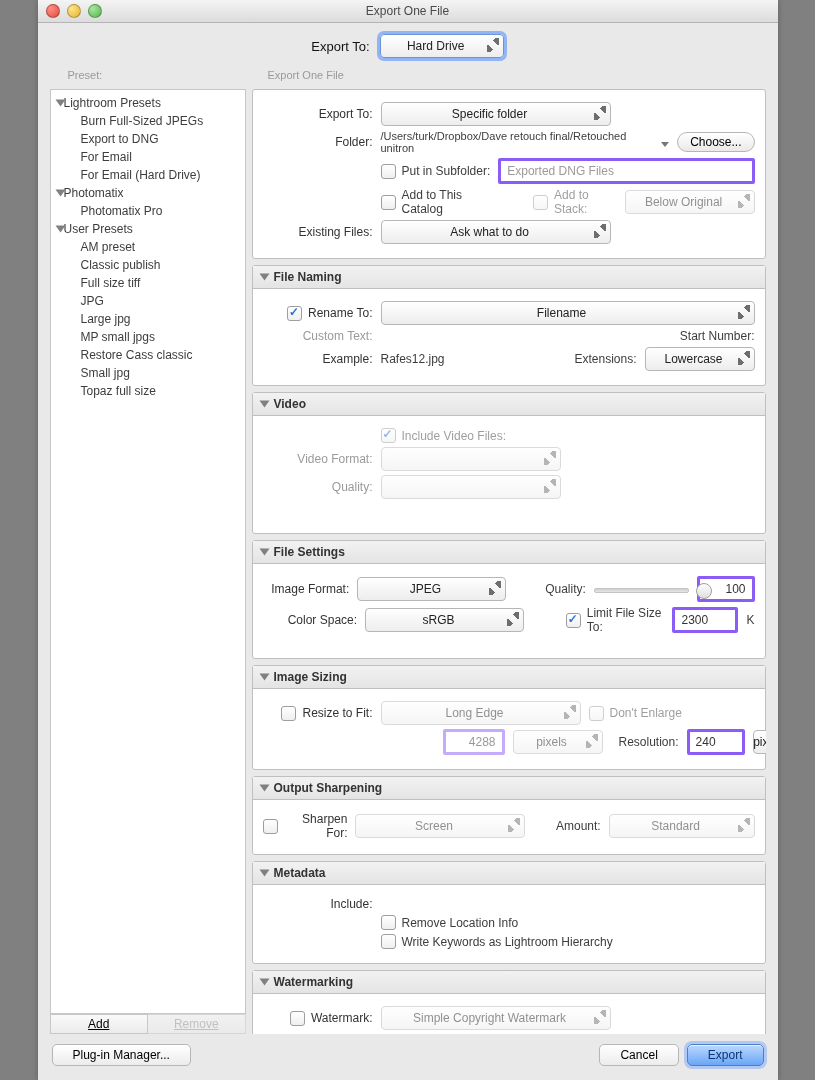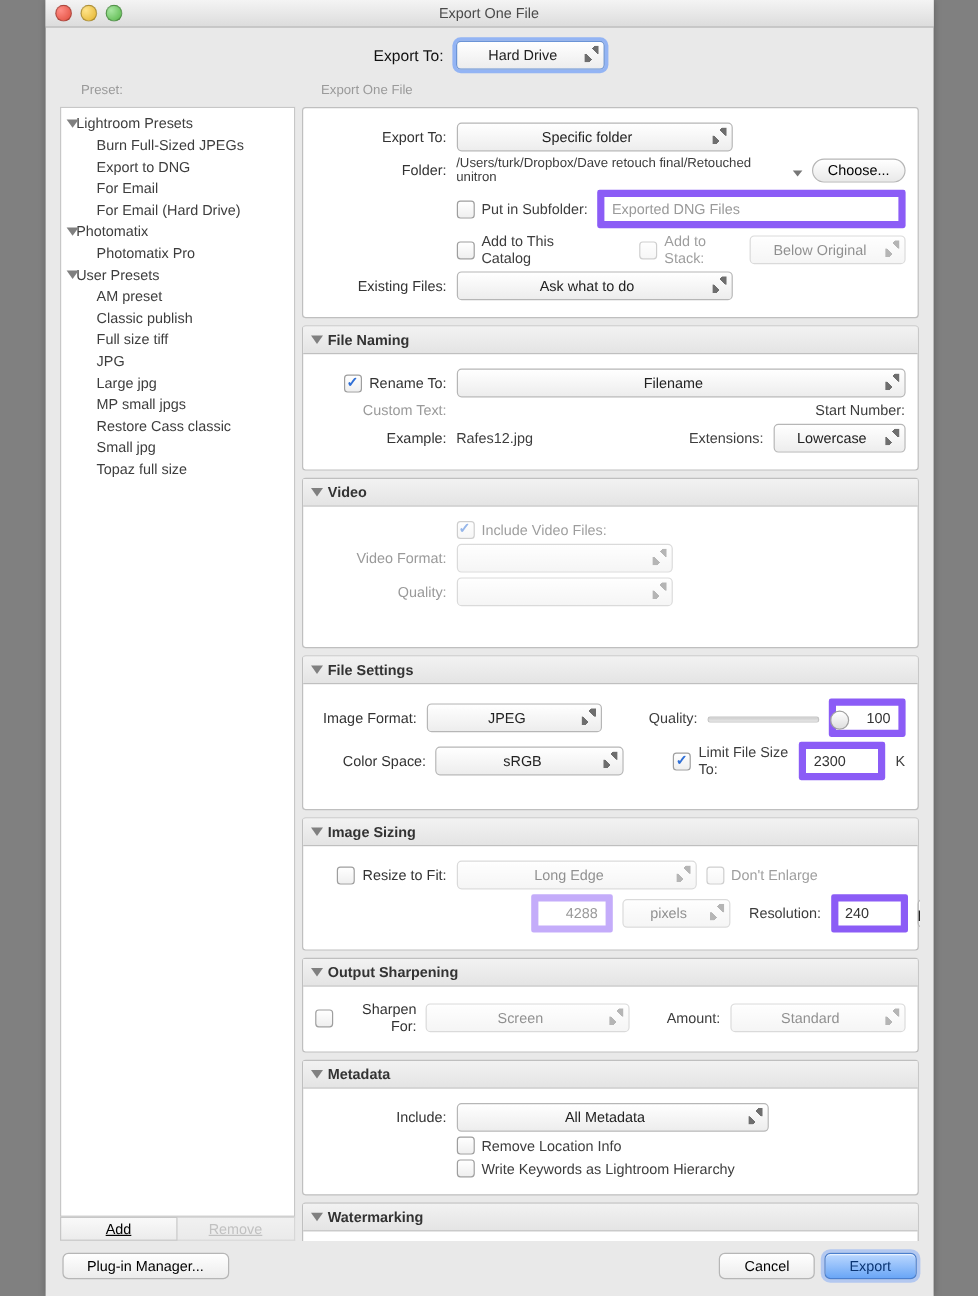--- a/index.html
+++ b/index.html
@@ -81,21 +81,21 @@
   .panel-head .tri{transform:rotate(90deg)}
   .panel-body{padding:8px 10px 10px 10px}
   .row{display:flex;align-items:center;margin:4px 0;gap:8px}
   .lbl{width:110px;text-align:right;color:#333}
   .lbl.muted{color:var(--muted)}
   .check{display:inline-flex;align-items:center;gap:6px}
   .cbox{width:13px;height:13px;border:1px solid #9e9e9e;border-radius:3px;
     background:linear-gradient(#fff,#efefef);position:relative;flex:0 0 auto}
   .cbox.on::after{content:"✓";color:var(--blue);position:absolute;left:1px;top:-2px;font-size:12px;font-weight:bold}
   .textin{
-    flex:1;height:20px;border:6px solid #8b5cf6;background:#fff;border-radius:2px;
+    flex:1;height:20px;border:3px solid #8b5cf6;background:#fff;border-radius:2px;
     padding:0 6px;color:#333;display:flex;align-items:center;min-width:40px
   }
   .textin.ph{color:var(--muted)}
   .smallbtn{height:20px;padding:0 12px;border:1px solid var(--select-border);
     background:linear-gradient(#fff,#e9e9e9);border-radius:10px;font-size:12px}
   .macbtn{
     height:22px;padding:0 20px;border:1px solid var(--select-border);
     background:linear-gradient(#ffffff,#ececec);border-radius:5px;font-size:12px;
   }
   .macbtn.primary{
@@ -378,23 +378,20 @@
       </div>
 
       <div class="panel">
         <div class="panel-head">
             <span class="tri"></span>
             <span>Metadata</span>
           </div>
         <div class="panel-body">
           <div class="row">
             <span class="lbl">Include:</span>
-            <span class="select" style="width:230px">
-                <span>All Metadata</span>
-              </span>
           </div>
           <div class="row" style="padding-left:118px">
             <span class="check">
                 <span class="cbox"></span>
                 <span>Remove Location Info</span>
               </span>
           </div>
           <div class="row" style="padding-left:118px">
             <span class="check">
                 <span class="cbox"></span>

